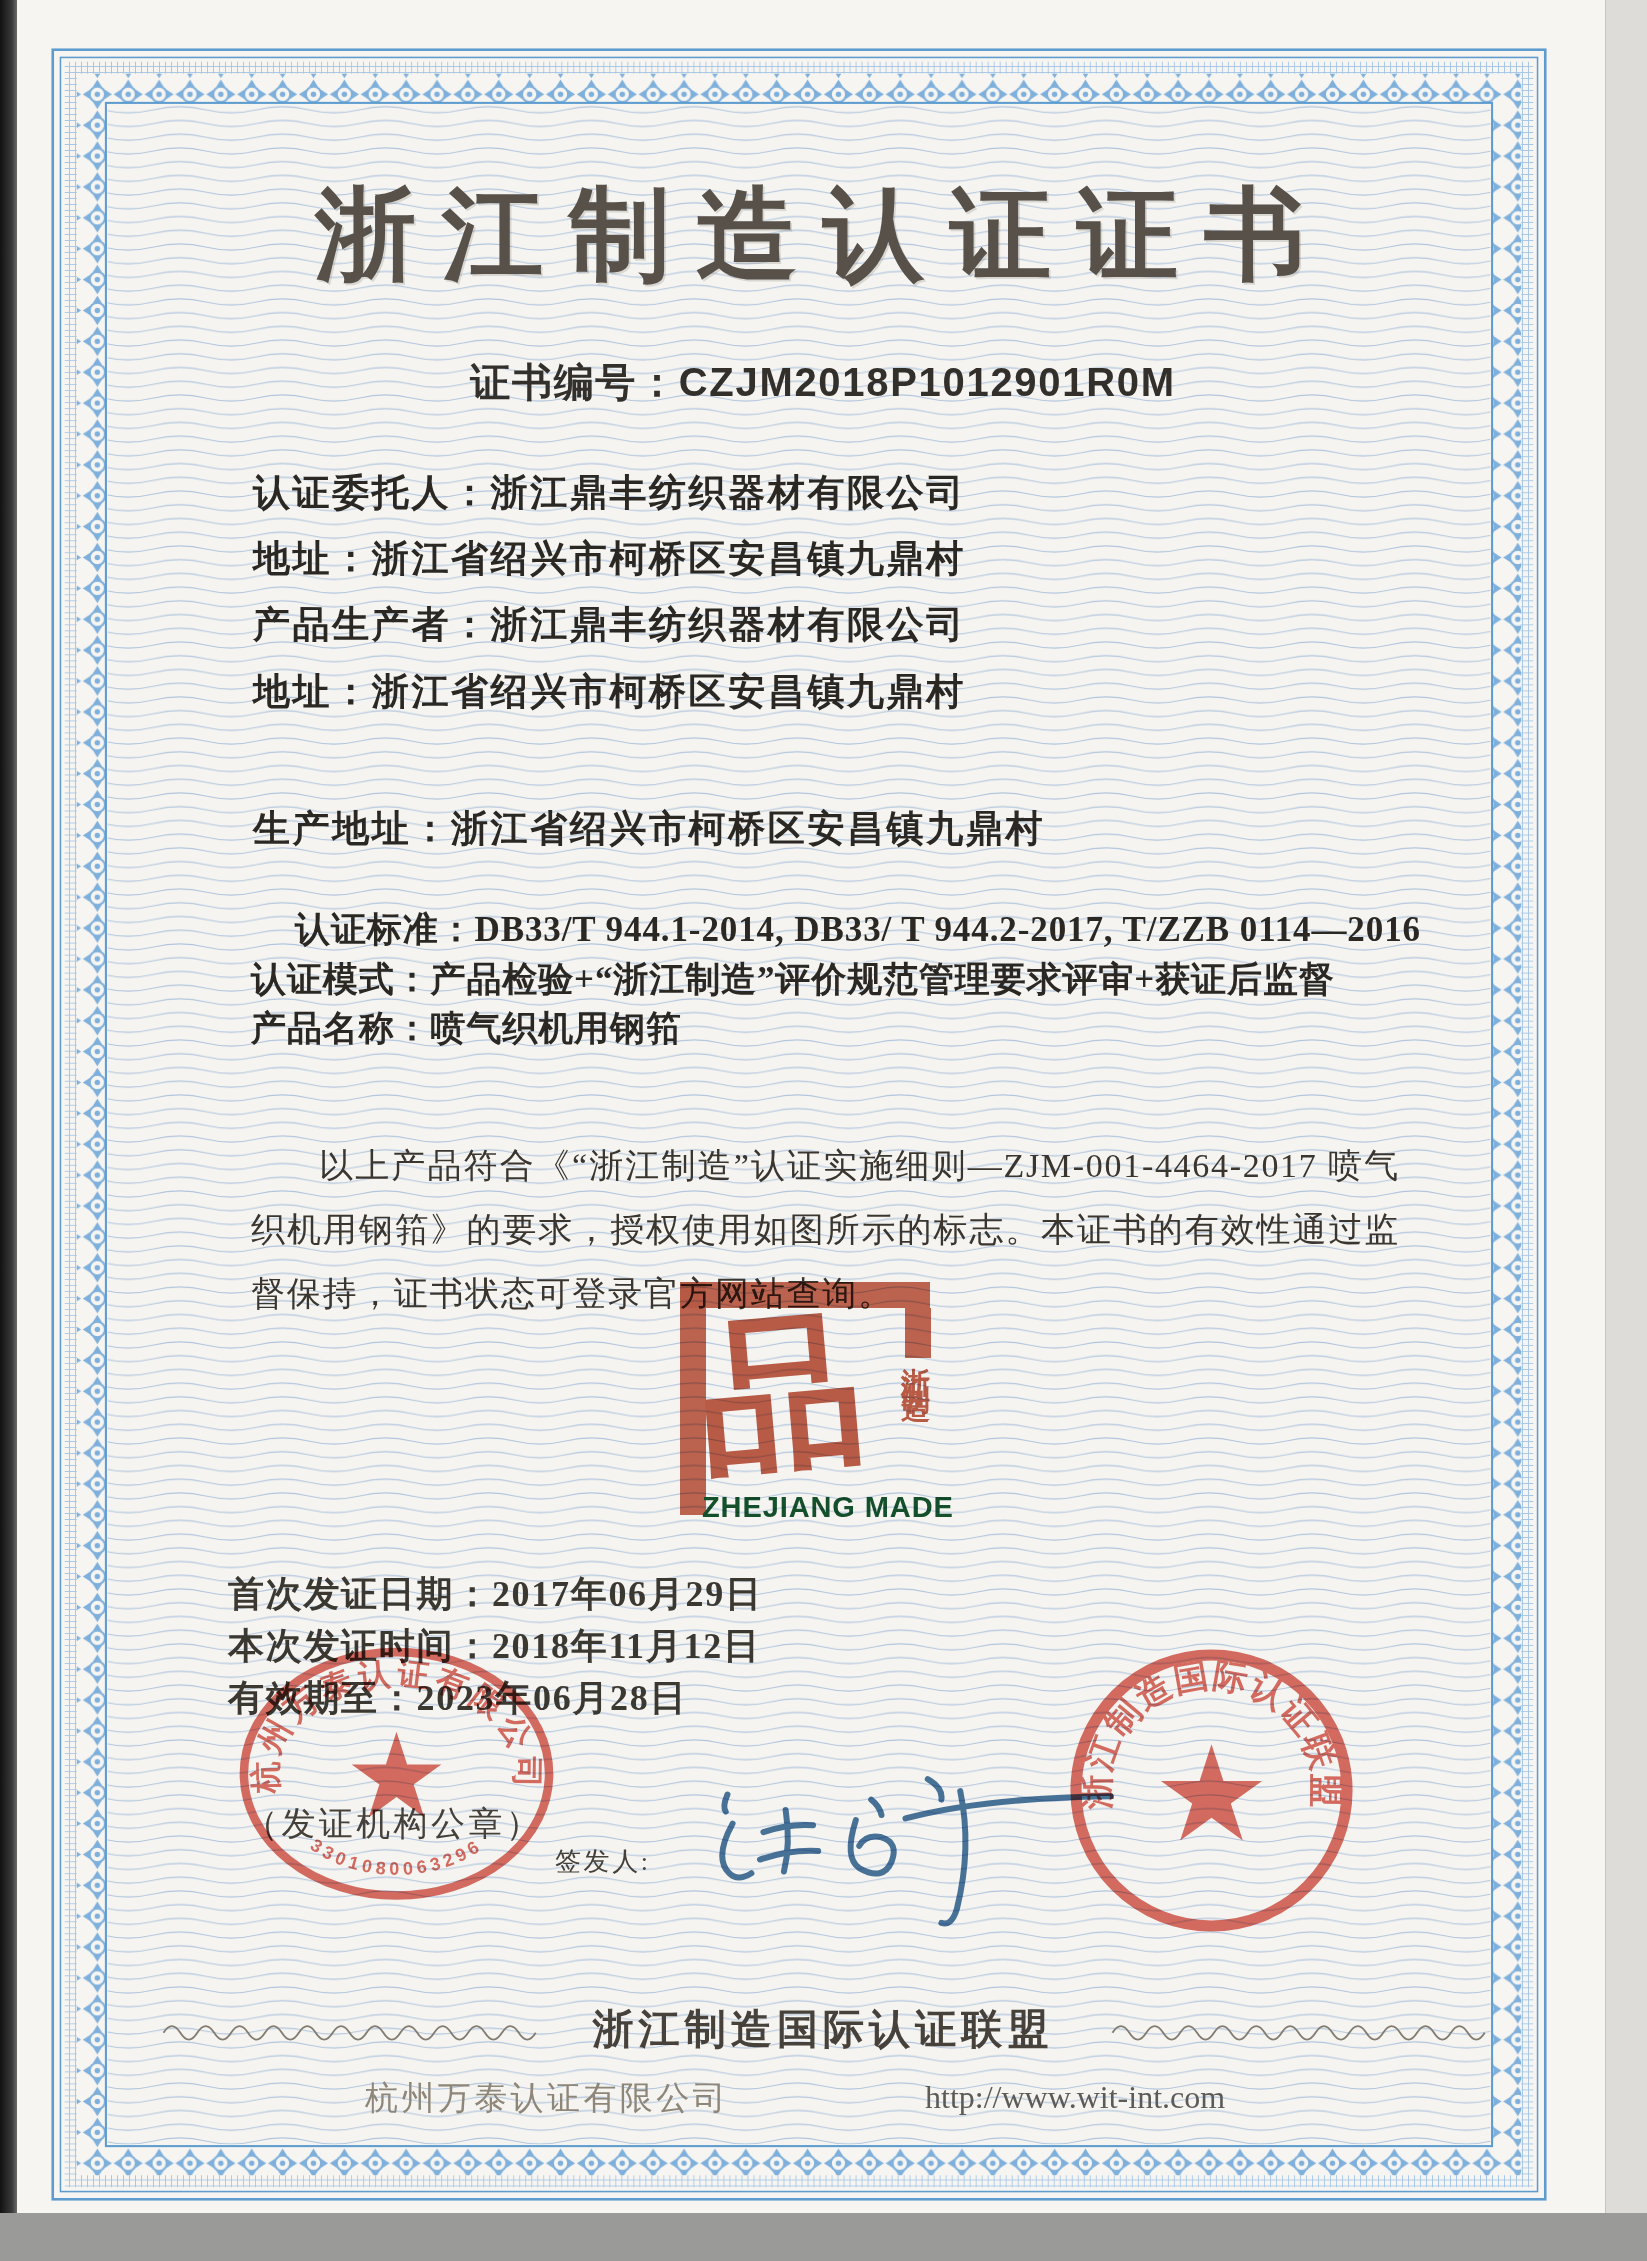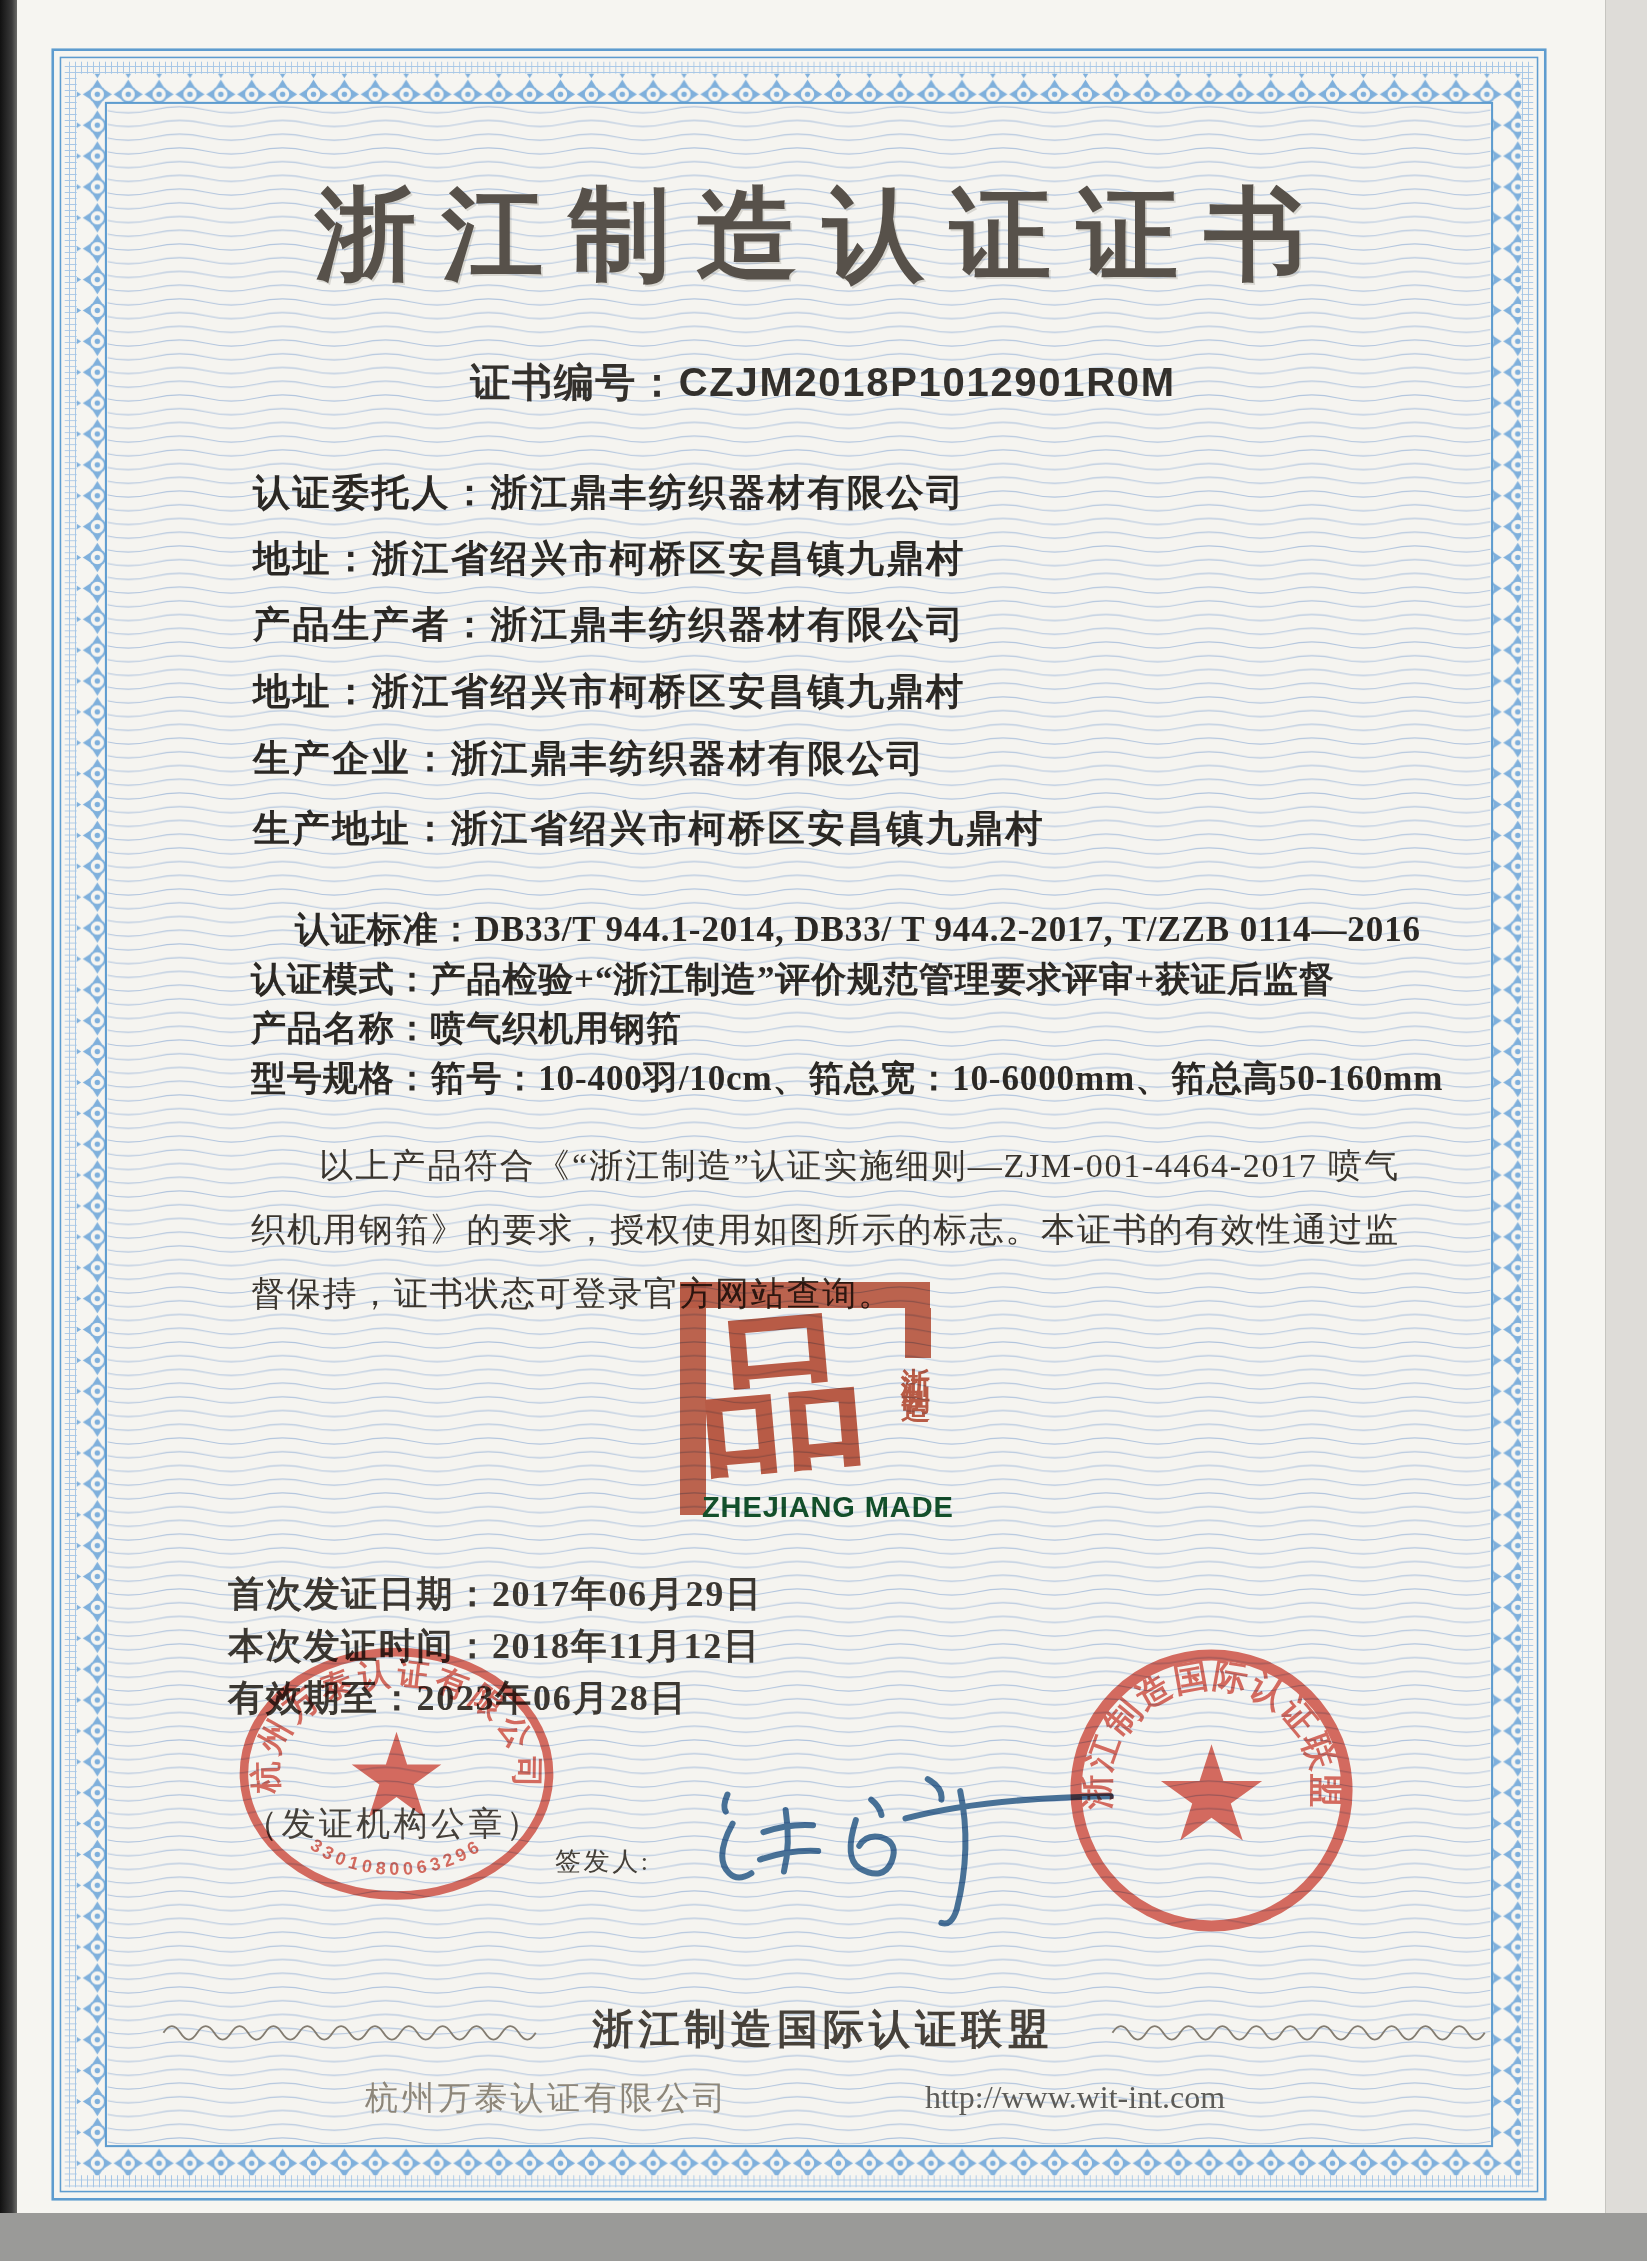--- a/index.html
+++ b/index.html
@@ -73,27 +73,25 @@
   <div class="abs title">浙江制造认证证书</div>
 
   <div class="abs certno">
     <span>证书编号：</span><span>CZJM2018P1012901R0M</span>
   </div>
 
   <div class="abs row" style="top:468px;"><span>认证委托人：</span><span>浙江鼎丰纺织器材有限公司</span></div>
   <div class="abs row" style="top:534px;"><span>地址：</span><span>浙江省绍兴市柯桥区安昌镇九鼎村</span></div>
   <div class="abs row" style="top:600px;"><span>产品生产者：</span><span>浙江鼎丰纺织器材有限公司</span></div>
   <div class="abs row" style="top:667px;"><span>地址：</span><span>浙江省绍兴市柯桥区安昌镇九鼎村</span></div>
-  <div class="abs row" style="top:734px;"><span>生产企业：</span><span>浙江鼎丰纺织器材有限公司</span></div>
   <div class="abs row" style="top:804px;"><span>生产地址：</span><span>浙江省绍兴市柯桥区安昌镇九鼎村</span></div>
 
   <div class="abs spec" style="top:906px;margin-left:44px;"><span>认证标准：</span><span>DB33/T 944.1-2014, DB33/ T 944.2-2017, T/ZZB 0114—2016</span></div>
   <div class="abs spec" style="top:956px;"><span>认证模式：</span><span>产品检验+“浙江制造”评价规范管理要求评审+获证后监督</span></div>
   <div class="abs spec" style="top:1005px;"><span>产品名称：</span><span>喷气织机用钢筘</span></div>
-  <div class="abs spec" style="top:1055px;"><span>型号规格：</span><span>筘号：10-400羽/10cm、筘总宽：10-6000mm、筘总高50-160mm</span></div>
 
   <div class="abs statement">以上产品符合《“浙江制造”认证实施细则—ZJM-001-4464-2017 喷气织机用钢筘》的要求，授权使用如图所示的标志。本证书的有效性通过监督保持，证书状态可登录官方网站查询。</div>
 
   <div class="abs" id="logo">
     <div class="bar" style="left:0;top:0;width:26px;height:233px;"></div>
     <div class="bar" style="left:0;top:0;width:250px;height:26px;"></div>
     <div class="bar" style="left:225px;top:26px;width:26px;height:50px;"></div>
     <div class="mark">品</div>
     <div class="side">浙江制造</div>
     <div class="cap">ZHEJIANG MADE</div>

